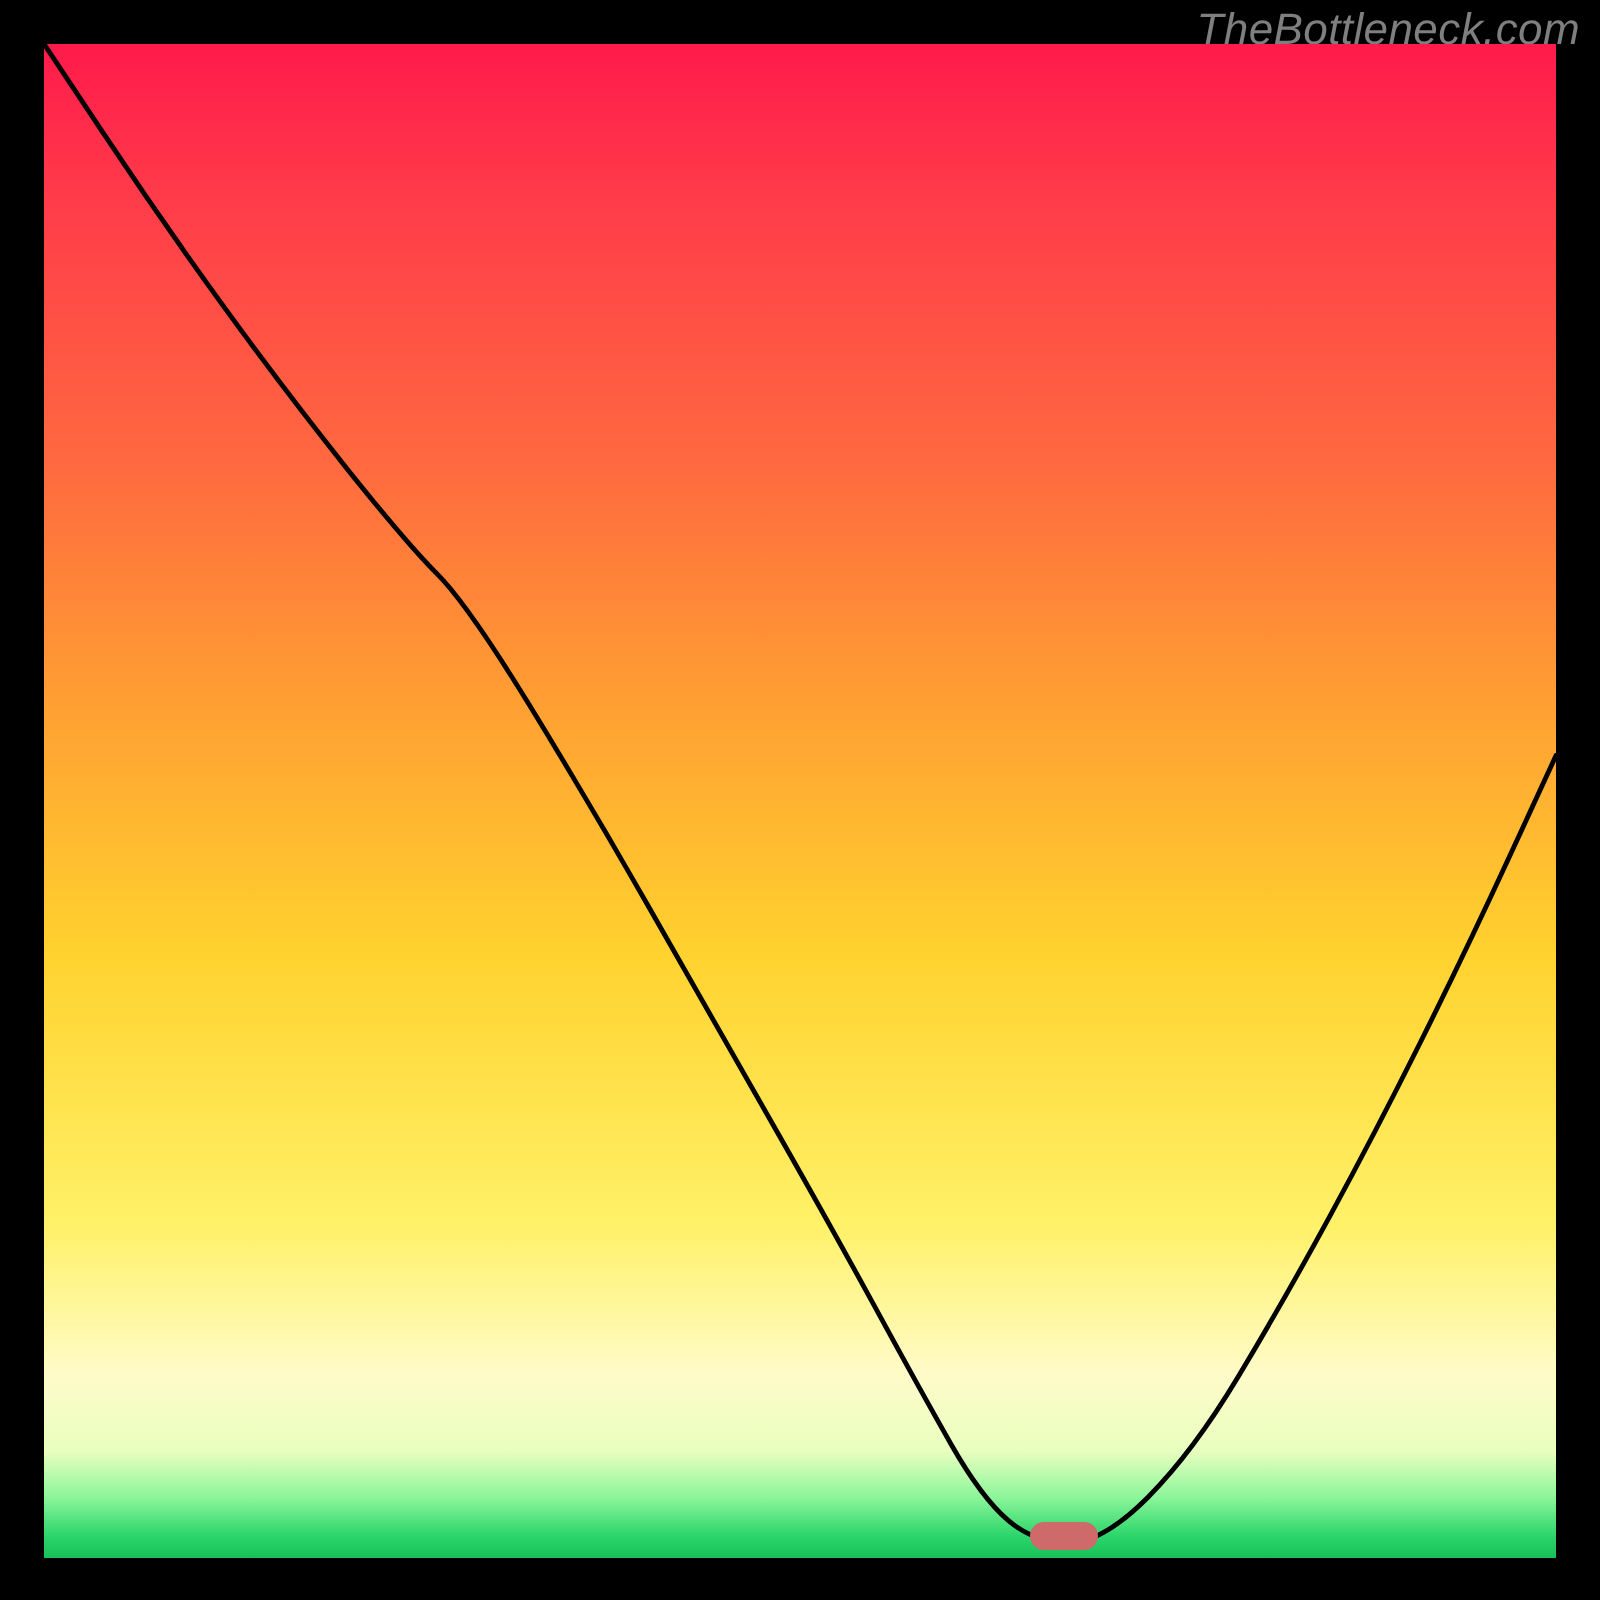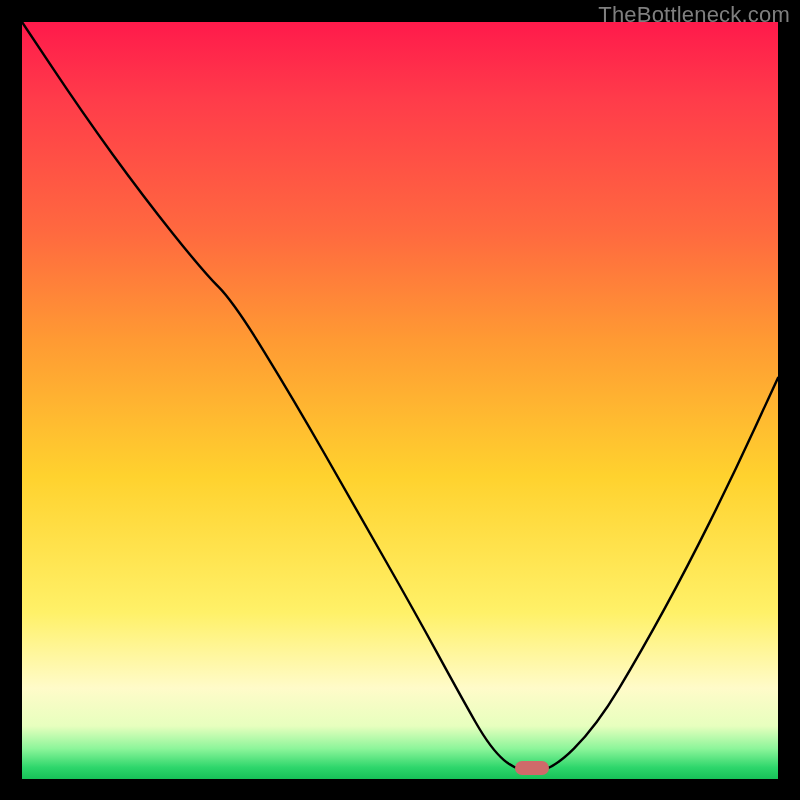--- a/index.html
+++ b/index.html
@@ -8,20 +8,21 @@
     width: 800px;
     height: 800px;
     overflow: hidden;
     background: #000;
     font-family: Arial, Helvetica, sans-serif;
   }
   .frame {
     position: absolute;
     inset: 0;
     background: #000;
+    font-style: italic;
   }
   .plot-wrap {
     position: absolute;
     left: 22px;
     top: 22px;
     width: 756px;
     height: 757px;
   }
   .gradient-bg {
     position: absolute;

